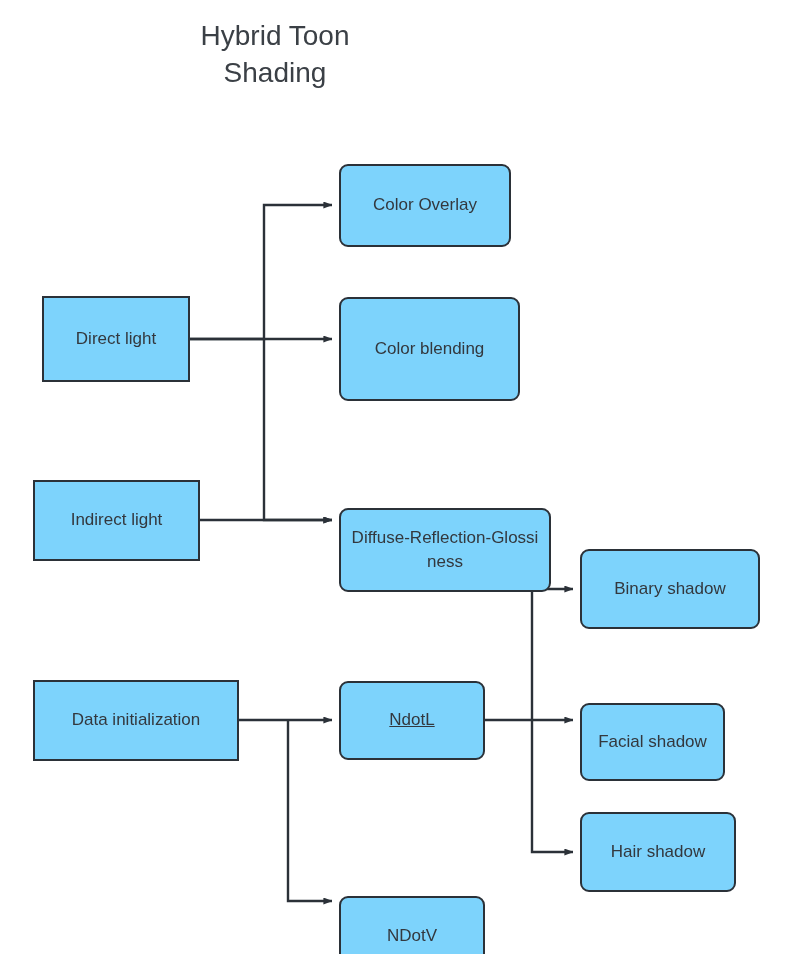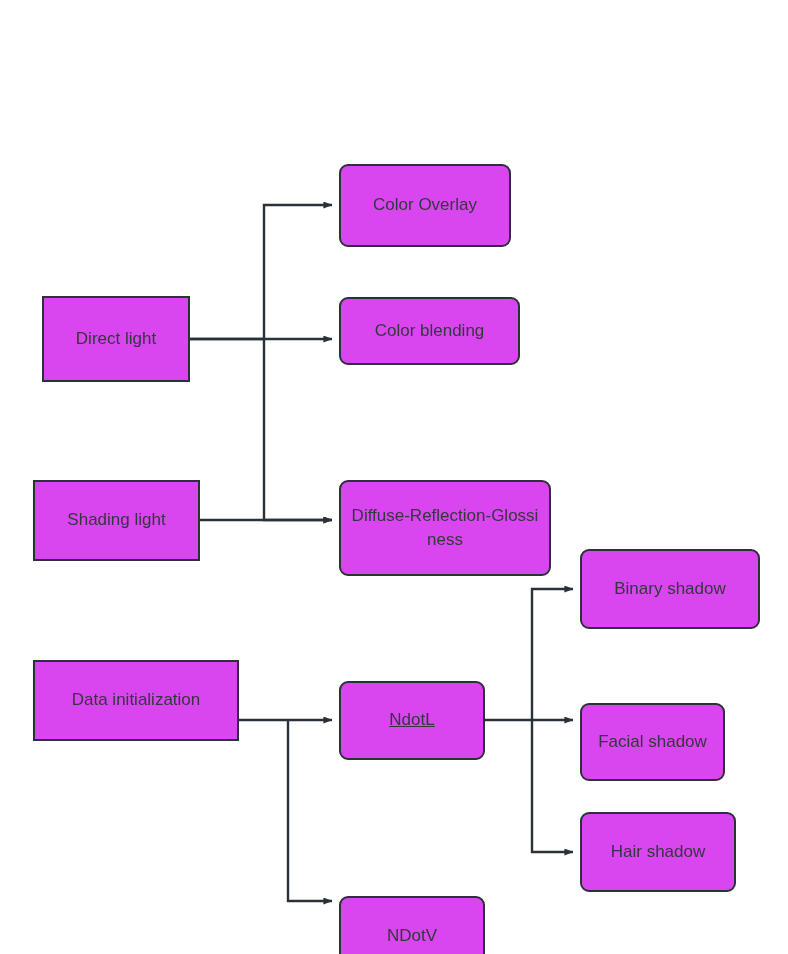--- a/index.html
+++ b/index.html
@@ -37,21 +37,21 @@
     text-align: center;
     font-size: 28px;
     line-height: 1.32;
     color: #3b4046;
     font-weight: 400;
     white-space: pre-line;
   }
   .node {
     position: absolute;
     box-sizing: border-box;
-    background: #d946ef;
+    background: #7dd3fc;
     border: 2px solid #2b3138;
     display: flex;
     align-items: center;
     justify-content: center;
     text-align: center;
     font-size: 17px;
     line-height: 1.42;
     color: #33383e;
     padding: 2px 6px;
     overflow: hidden;
@@ -59,20 +59,21 @@
   }
   .node.rounded { border-radius: 9px; }
   .node.sharp { border-radius: 0px; }
   .node-label { display: block; }
 </style>
 </head>
 <body>
 
 <div id="canvas">
 
+  <div class="diagram-title">Hybrid Toon Shading</div>
 
   <svg id="edge-layer" viewBox="0 0 788 954" width="788" height="954" xmlns="http://www.w3.org/2000/svg">
     <defs>
       <marker id="arrowhead" markerWidth="9" markerHeight="7" refX="8.6" refY="3.5" orient="auto" markerUnits="userSpaceOnUse">
         <polygon points="0 0, 9 3.5, 0 7" fill="#2b3138"></polygon>
       </marker>
     </defs>
     <g id="edges-group" fill="none" stroke="#2b3138" stroke-width="2.4" stroke-linecap="butt" stroke-linejoin="miter">
         <polyline points="190,339 264,339 264,205 332,205" marker-end="url(#arrowhead)" stroke="#2b3138"></polyline>
         <polyline points="190,339 332,339" marker-end="url(#arrowhead)" stroke="#2b3138"></polyline>
@@ -84,32 +85,32 @@
         <polyline points="532,720 532,589 573,589" marker-end="url(#arrowhead)" stroke="#2b3138"></polyline>
         <polyline points="532,720 532,852 573,852" marker-end="url(#arrowhead)" stroke="#2b3138"></polyline>
       </g>
   </svg>
 
   <div id="nodes-group">
       <div class="node sharp" style="left: 42px; top: 296px; width: 148px; height: 86px; border-color: rgb(43, 49, 56); color: rgb(51, 56, 62);">
         <span class="node-label">Direct light</span>
       </div>
       <div class="node sharp" style="left: 33px; top: 480px; width: 167px; height: 81px; border-color: rgb(43, 49, 56); color: rgb(51, 56, 62);">
-        <span class="node-label">Shading light</span>
+        <span class="node-label">Indirect light</span>
       </div>
-      <div class="node sharp" style="left: 33px; top: 660px; width: 206px; height: 81px; border-color: rgb(43, 49, 56); color: rgb(51, 56, 62);">
+      <div class="node sharp" style="left: 33px; top: 680px; width: 206px; height: 81px; border-color: rgb(43, 49, 56); color: rgb(51, 56, 62);">
         <span class="node-label">Data initialization</span>
       </div>
       <div class="node rounded" style="left: 339px; top: 164px; width: 172px; height: 83px; border-color: rgb(43, 49, 56); color: rgb(51, 56, 62);">
         <span class="node-label">Color Overlay</span>
       </div>
-      <div class="node rounded" style="left: 339px; top: 297px; width: 181px; height: 68px; border-color: rgb(43, 49, 56); color: rgb(51, 56, 62);">
+      <div class="node rounded" style="left: 339px; top: 297px; width: 181px; height: 104px; border-color: rgb(43, 49, 56); color: rgb(51, 56, 62);">
         <span class="node-label">Color blending</span>
       </div>
-      <div class="node rounded" style="left: 339px; top: 480px; width: 212px; height: 96px; border-color: rgb(43, 49, 56); color: rgb(51, 56, 62);">
+      <div class="node rounded" style="left: 339px; top: 508px; width: 212px; height: 84px; border-color: rgb(43, 49, 56); color: rgb(51, 56, 62);">
         <span class="node-label">Diffuse-Reflection-Glossiness</span>
       </div>
       <div class="node rounded" style="left: 339px; top: 681px; width: 146px; height: 79px; border-color: rgb(43, 49, 56); color: rgb(51, 56, 62); text-decoration: underline;">
         <span class="node-label">NdotL</span>
       </div>
       <div class="node rounded" style="left: 339px; top: 896px; width: 146px; height: 80px; border-color: rgb(43, 49, 56); color: rgb(51, 56, 62);">
         <span class="node-label">NDotV</span>
       </div>
       <div class="node rounded" style="left: 580px; top: 549px; width: 180px; height: 80px; border-color: rgb(43, 49, 56); color: rgb(51, 56, 62);">
         <span class="node-label">Binary shadow</span>

